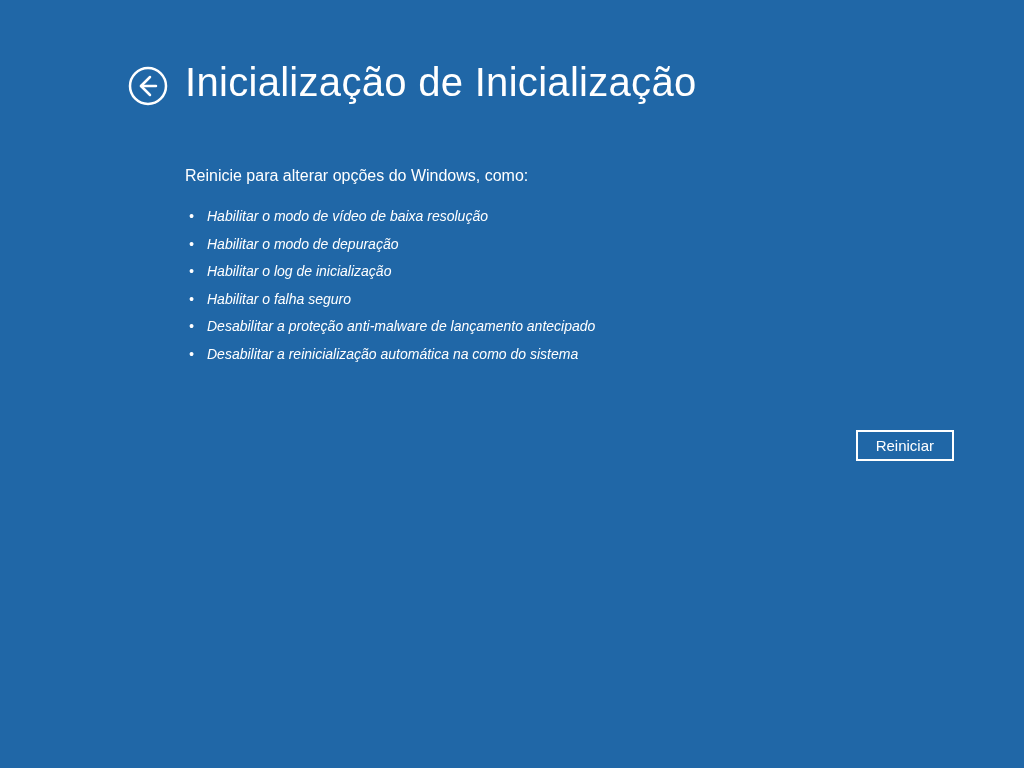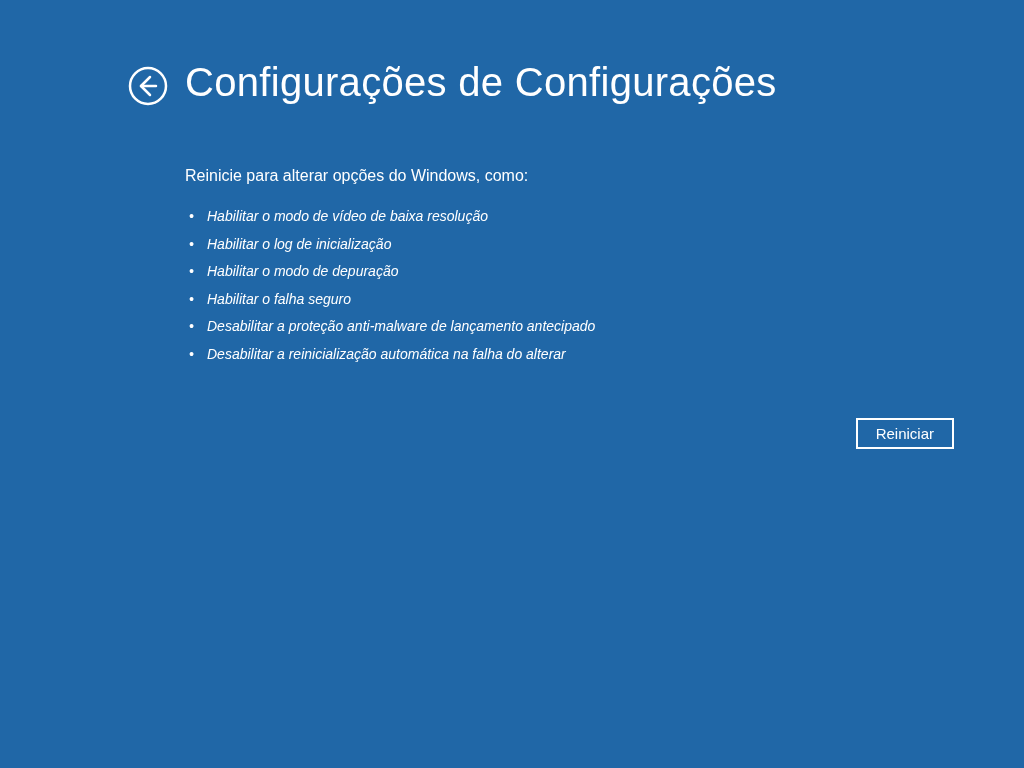--- a/index.html
+++ b/index.html
@@ -62,21 +62,21 @@
     .options-list li::before {
       content: "•";
       position: absolute;
       left: 4px;
       top: 4px;
       font-size: 14px;
     }
     .restart-button {
       position: absolute;
       right: 70px;
-      top: 418px;
+      top: 430px;
       background: transparent;
       border: 2px solid #ffffff;
       color: #ffffff;
       font-family: inherit;
       font-size: 15px;
       padding: 5px 18px;
       cursor: pointer;
       margin-left: 6px;
     }
   </style>
@@ -85,28 +85,28 @@
 
 <div class="container">
   <div class="back-button">
     <svg viewBox="0 0 40 40">
       <circle cx="20" cy="20" r="18" fill="none" stroke="#ffffff" stroke-width="2.5"></circle>
       <path d="M 22 11 L 13 20 L 22 29" fill="none" stroke="#ffffff" stroke-width="2.5" stroke-linecap="round" stroke-linejoin="round"></path>
       <line x1="13" y1="20" x2="28" y2="20" stroke="#ffffff" stroke-width="2.5" stroke-linecap="round"></line>
     </svg>
   </div>
 
-  <h1 class="title">Configurações de Configurações</h1>
+  <h1 class="title">Inicialização de Inicialização</h1>
 
   <div class="content">
     <h2 class="subtitle">Reinicie para alterar opções do Windows, como:</h2>
     <ul class="options-list">
       <li>Habilitar o modo de vídeo de baixa resolução</li>
+      <li>Habilitar o modo de depuração</li>
       <li>Habilitar o log de inicialização</li>
-      <li>Habilitar o modo de depuração</li>
       <li>Habilitar o falha seguro</li>
       <li>Desabilitar a proteção anti-malware de lançamento antecipado</li>
-      <li>Desabilitar a reinicialização automática na falha do alterar</li>
+      <li>Desabilitar a reinicialização automática na como do sistema</li>
     </ul>
   </div>
 
   <button class="restart-button">Reiniciar</button>
 </div>
 
 </body></html>

